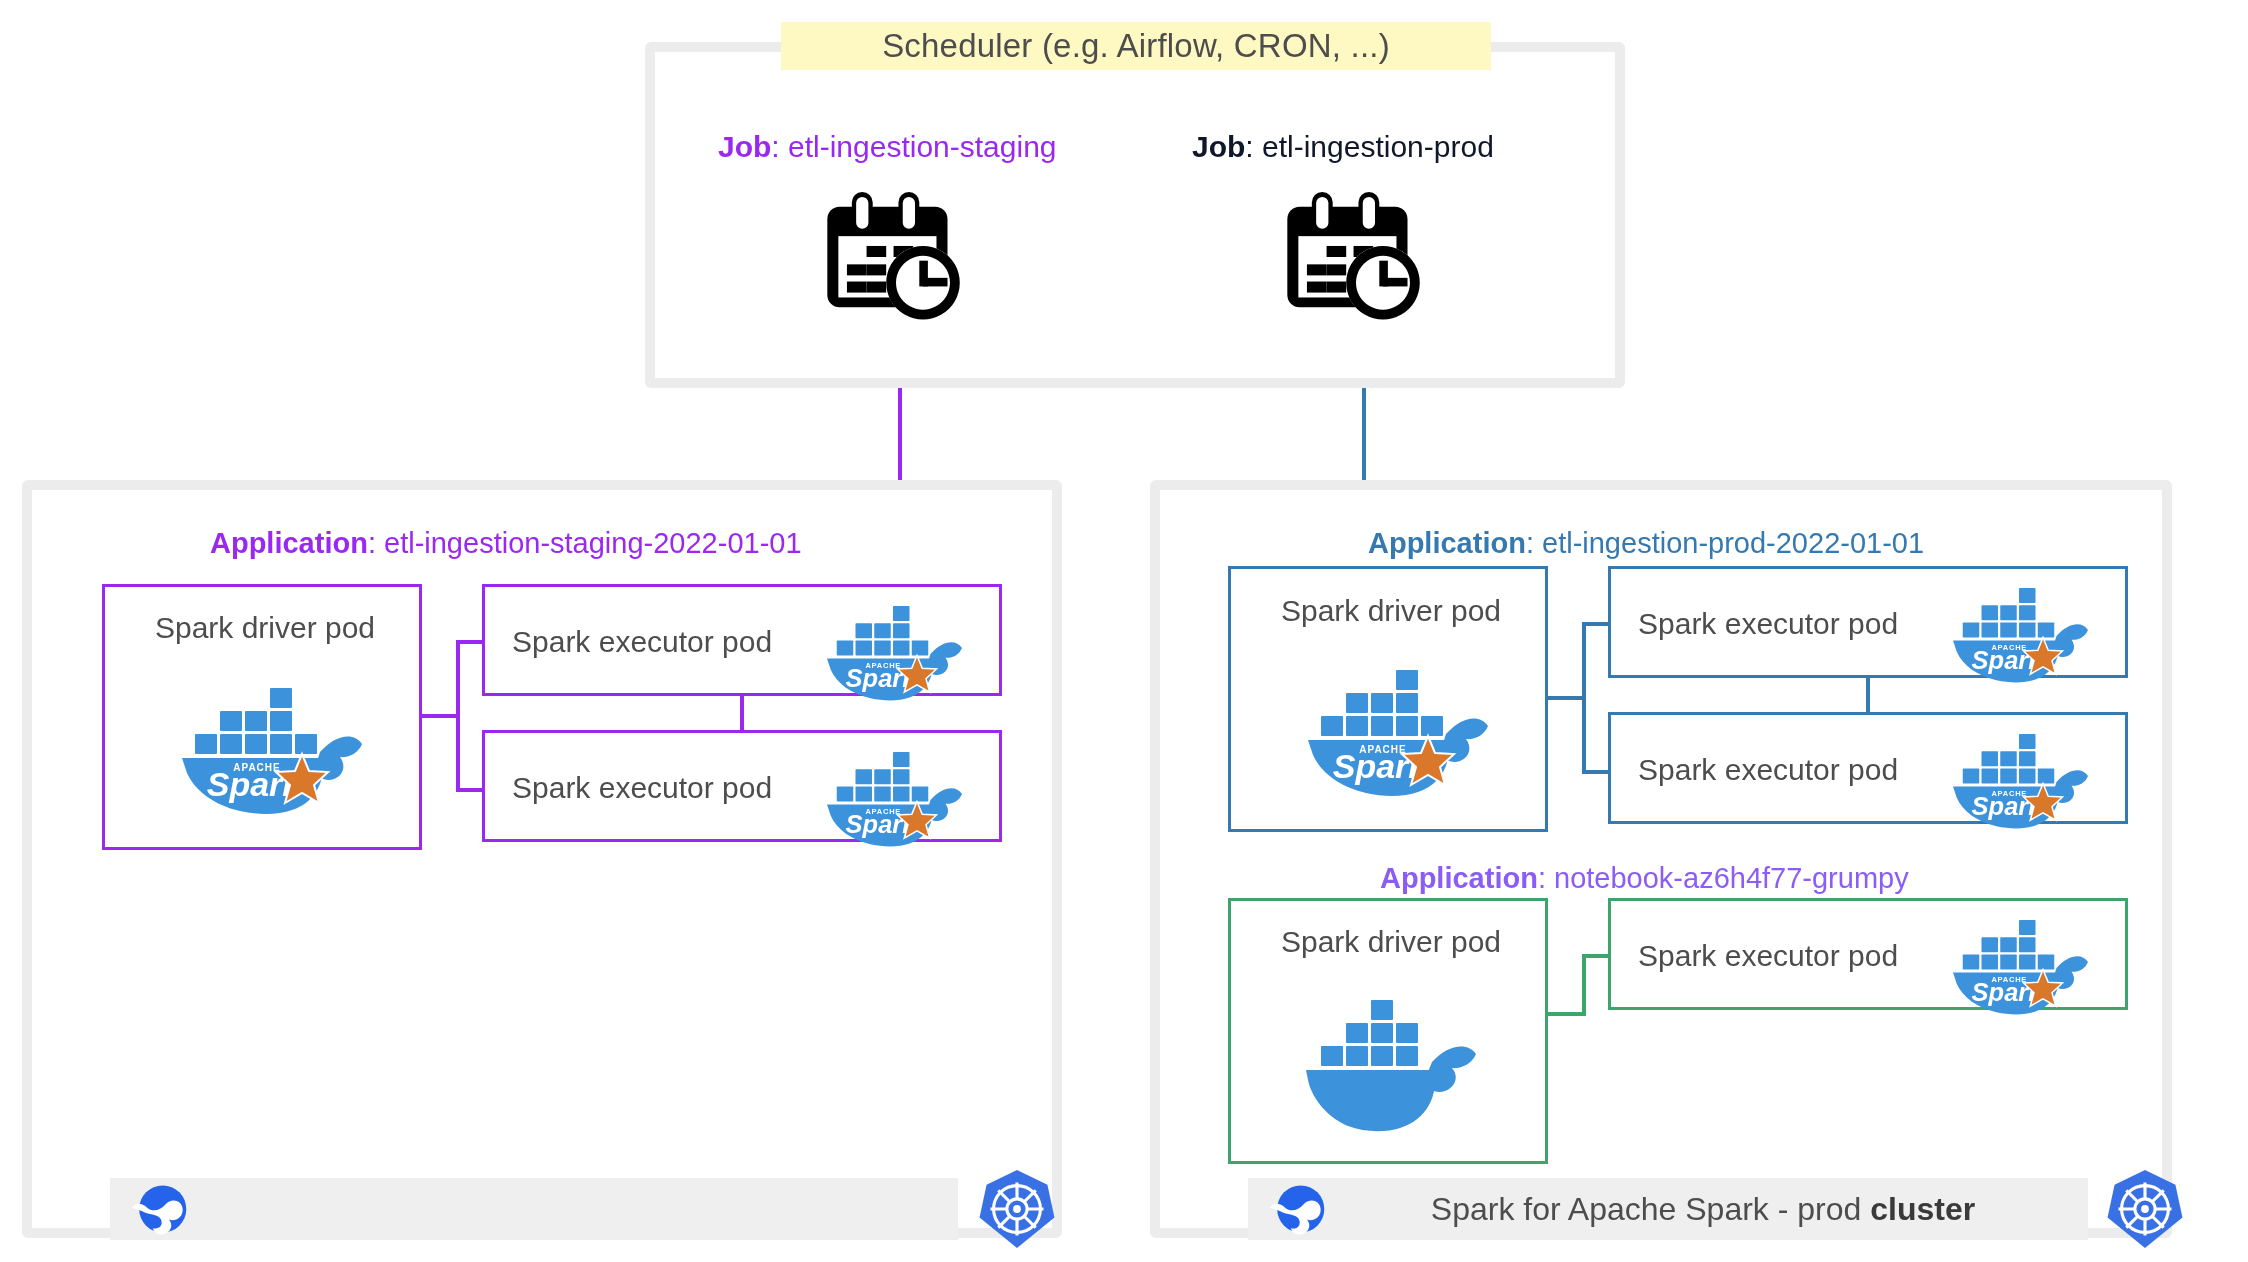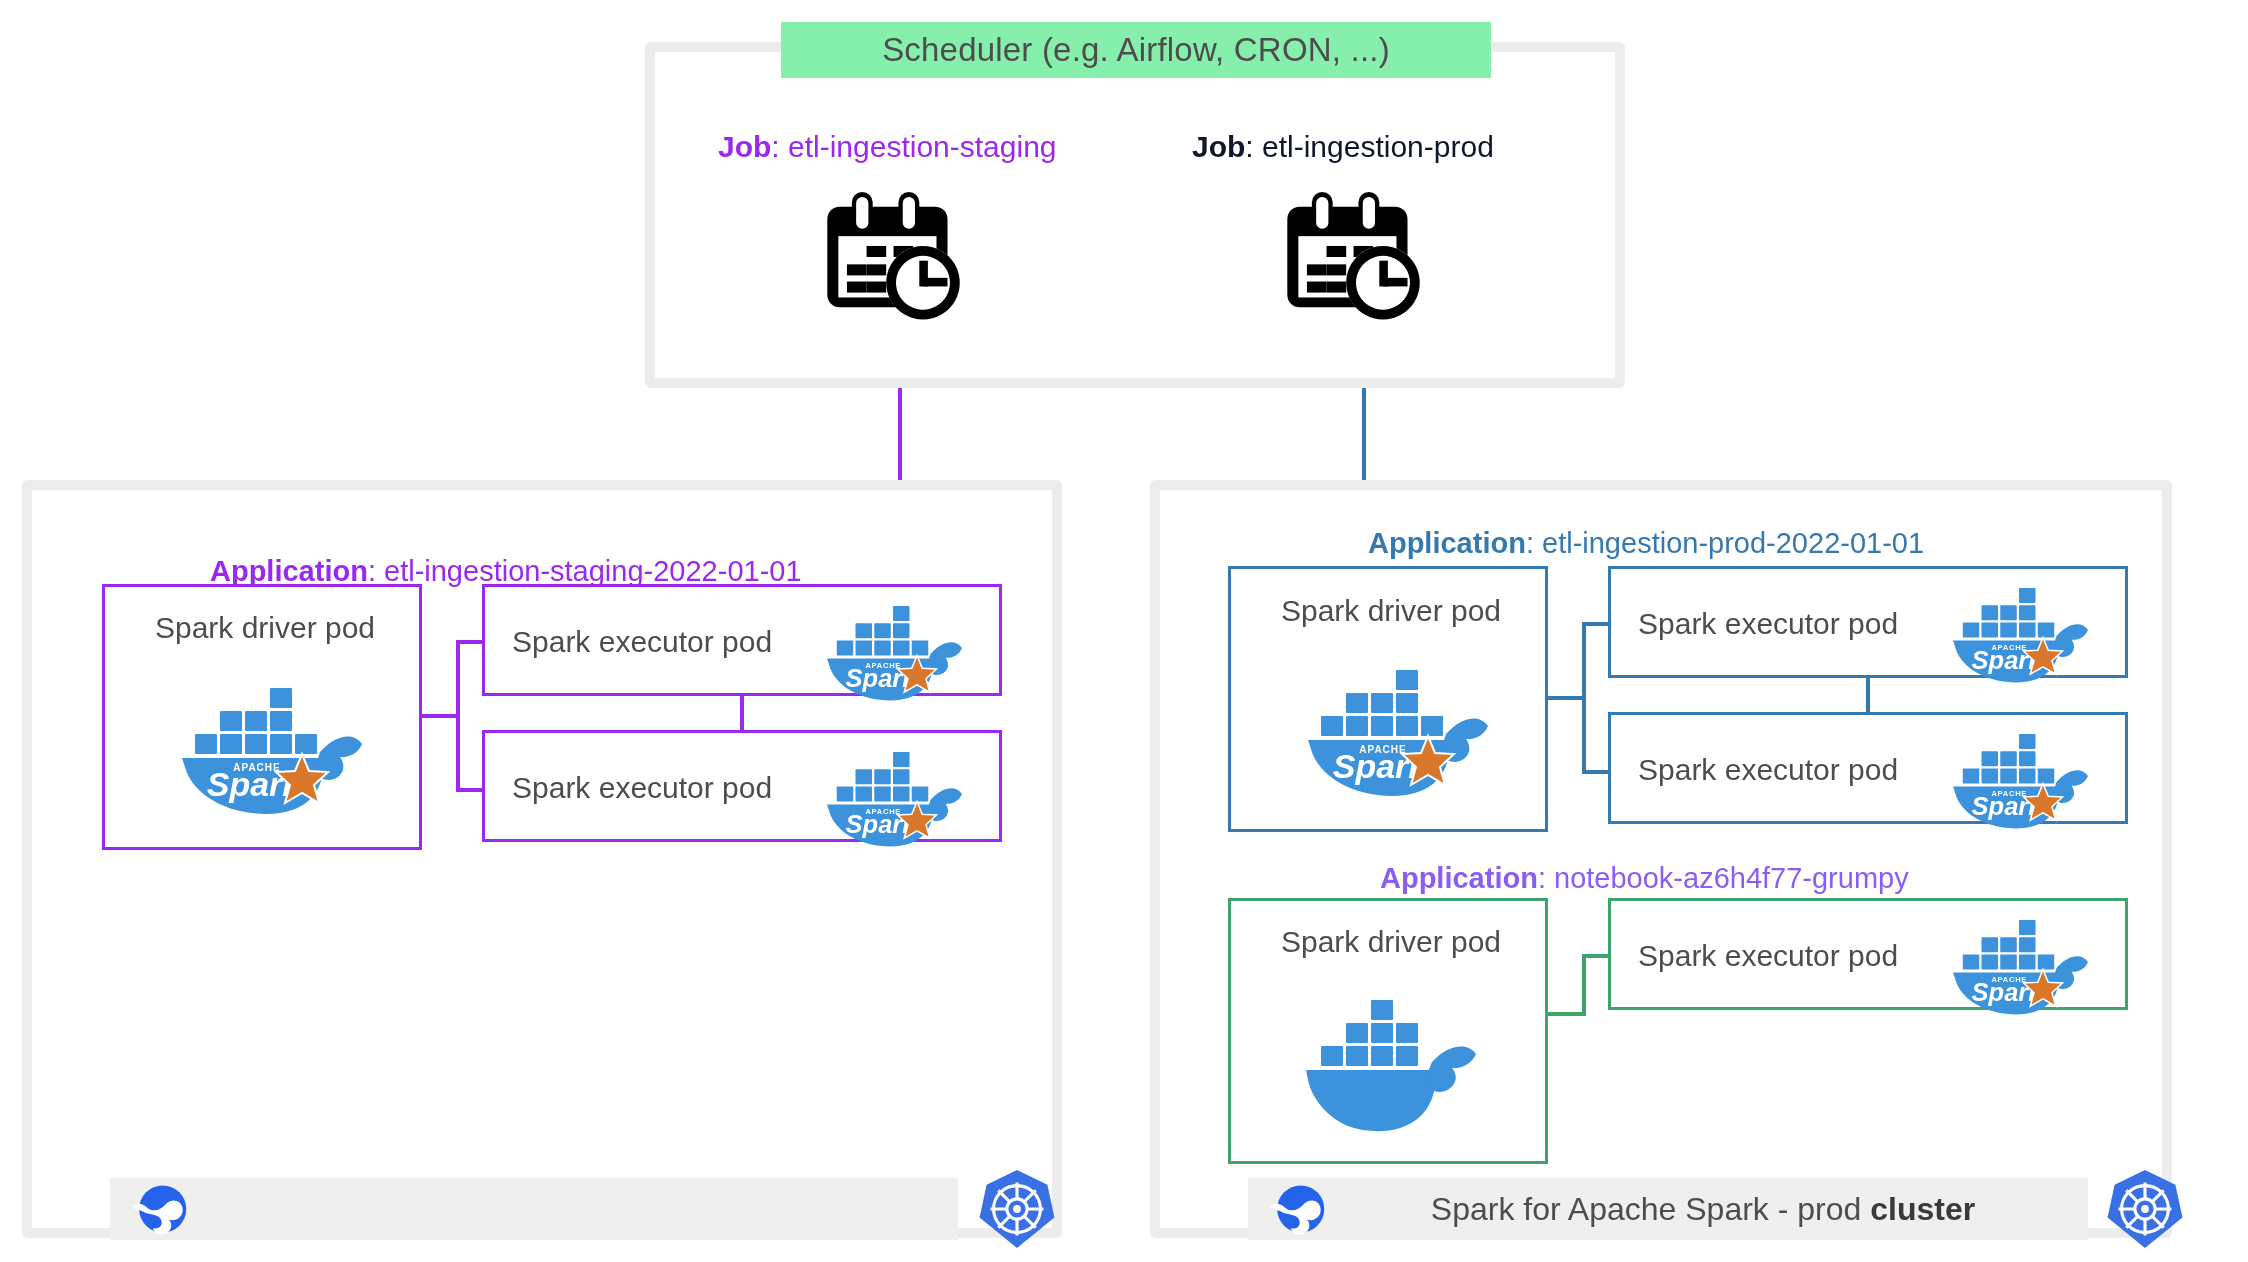--- a/index.html
+++ b/index.html
@@ -30,22 +30,22 @@
     top: 42px;
     width: 980px;
     height: 346px;
   }
   
   #scheduler-title {
     position: absolute;
     left: 781px;
     top: 22px;
     width: 710px;
-    height: 56px;
-    background: #86efac;
+    height: 48px;
+    background: #fef9c3;
     color: #4d4d4d;
     font-size: 33px;
     display: flex;
     align-items: center;
     justify-content: center;
     letter-spacing: 0.2px;
     white-space: nowrap;
   }
 
   
@@ -134,21 +134,21 @@
     font-size: 30px;
     color: #4d4d4d;
     white-space: nowrap;
   }
 
   .whale-wrap { position: absolute; }
 
   .conn { position: absolute; background: #000; }
 
   
-  .c-purple { color: #9b28f0; margin-top: 28px; }
+  .c-purple { color: #9b28f0; }
   .c-blue   { color: #3579b1; }
   .c-green  { color: #8b5cf6; }
   .b-purple { border-color: #9b28f0; }
   .b-blue   { border-color: #3579b1; }
   .b-green  { border-color: #3da46c; }
   .f-purple { background: #9b28f0; }
   .f-blue   { background: #3579b1; }
   .f-green  { background: #3da46c; }
 </style>
 </head>

